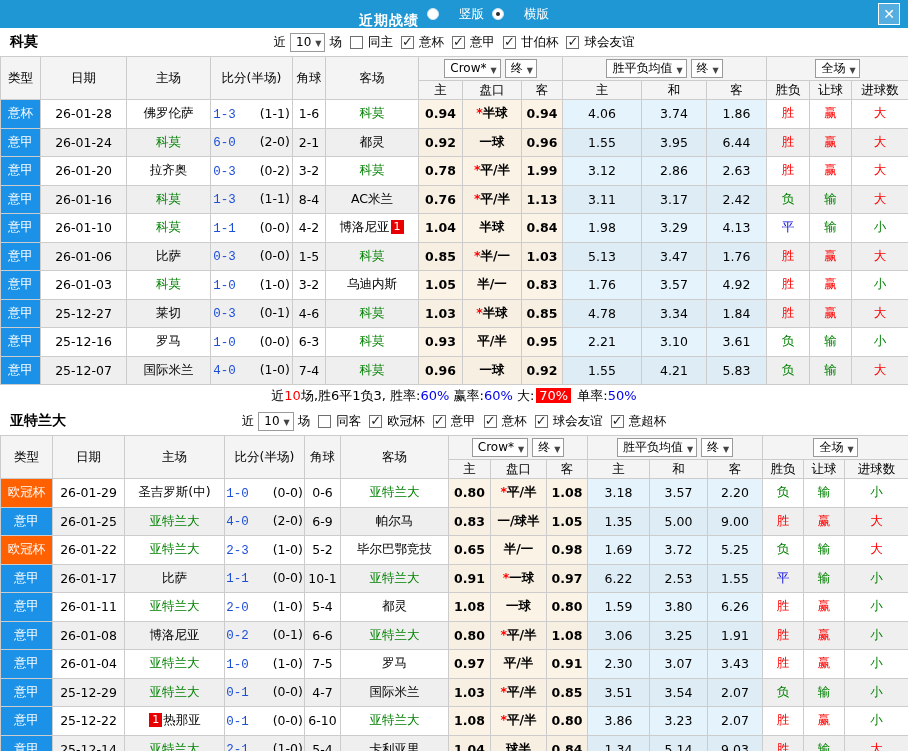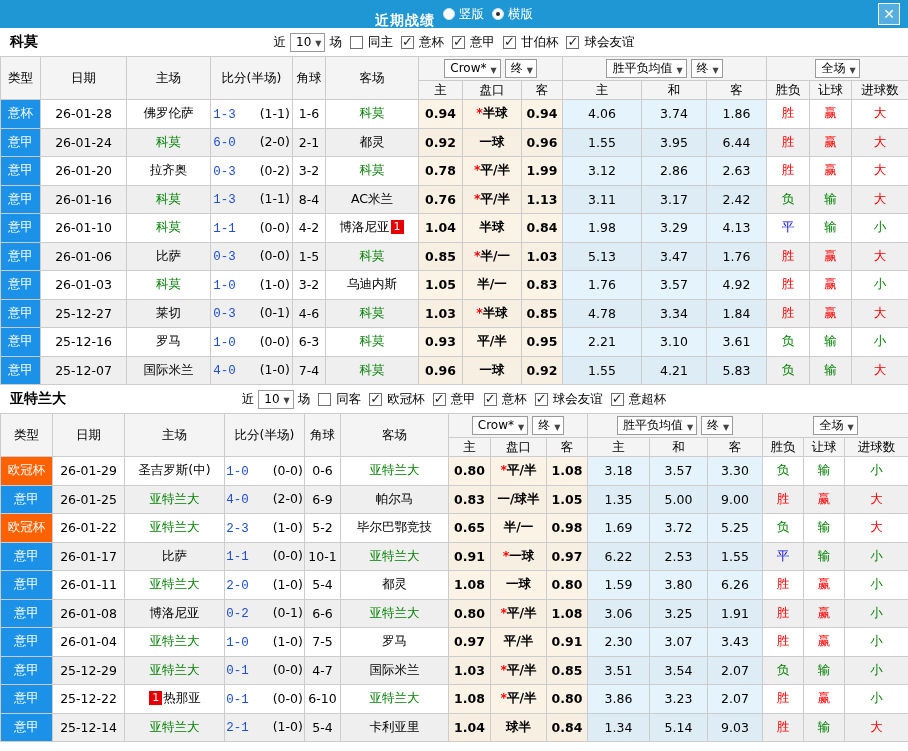--- a/index.html
+++ b/index.html
@@ -8,21 +8,21 @@
     width:908px; height:751px; overflow:hidden; background:#fff;
     font-family:"DejaVu Sans","Liberation Sans",sans-serif;
     -webkit-font-smoothing:antialiased;
   }
   
   .titlebar {
     height:28px; background:#1e97d4; position:relative;
     display:flex; align-items:center; justify-content:center; gap:8px;
   }
   .dialog-title { color:#fff; font-weight:bold; font-size:14px; letter-spacing:1px;margin-top:13px; }
-  .radio-opt { display:inline-flex; align-items:center; gap:4px; color:#fff; font-size:12.5px; cursor:pointer; }
+  .radio-opt { display:inline-flex; align-items:center; gap:20px; color:#fff; font-size:12.5px; cursor:pointer; }
   .radio-dot { width:12px; height:12px; border-radius:50%; background:#fff; border:1px solid #cfe4f2; position:relative; flex:0 0 auto; }
   .radio-dot.selected::after { content:""; position:absolute; left:3px; top:3px; width:4px; height:4px; border-radius:50%; background:#2b2b2b; }
   .close-btn {
     position:absolute; right:8px; top:3px; width:22px; height:22px;
     background:#55aedf; border:1px solid #fff; color:#fff; cursor:pointer;
     display:flex; align-items:center; justify-content:center;
     font-size:14px; font-weight:bold; line-height:1;
   }
   
   .section-bar { height:28px; position:relative; display:flex; align-items:center; background:#fff; }
@@ -337,20 +337,21 @@
             <td class="tint-c">0.92</td>
             <td class="tint-a">1.55</td>
             <td class="tint-a">4.21</td>
             <td class="tint-a">5.83</td>
             <td style="color: rgb(0, 128, 0);">负</td>
             <td style="color: rgb(0, 128, 0);">输</td>
             <td style="color: rgb(255, 0, 0);">大</td>
           </tr>
         </tbody>
       </table>
+      <div class="summary"><span class="seg-k">近</span><span class="seg-r">10</span><span class="seg-k">场,胜6平1负3, 胜率:</span><span class="seg-b">60%</span><span class="seg-k"> 赢率:</span><span class="seg-b">60%</span><span class="seg-k"> 大:</span><span class="seg-hr">70%</span><span class="seg-k"> 单率:</span><span class="seg-b">50%</span></div>
     </div>
     <div class="section">
       <div class="section-bar">
         <span class="team-name">亚特兰大</span>
         <div class="filter">
           <span class="flabel">近</span>
           <span class="fselect">
             <span class="selval">10</span>
             <span class="arrow"></span>
           </span>
@@ -432,21 +433,21 @@
             <td>26-01-29</td>
             <td><span>圣吉罗斯(中)</span></td>
             <td><span class="score-main">1-0</span><span class="score-half">(0-0)</span></td>
             <td>0-6</td>
             <td><span class="team">亚特兰大</span></td>
             <td class="tint-c">0.80</td>
             <td class="tint-c"><span class="star">*</span><span>平/半</span></td>
             <td class="tint-c">1.08</td>
             <td class="tint-a">3.18</td>
             <td class="tint-a">3.57</td>
-            <td class="tint-a">3.30</td>
+            <td class="tint-a">2.20</td>
             <td style="color: rgb(0, 128, 0);">负</td>
             <td style="color: rgb(0, 128, 0);">输</td>
             <td style="color: rgb(0, 128, 0);">小</td>
           </tr>
           <tr>
             <td style="background: rgb(27, 146, 232); color: rgb(255, 255, 255);">意甲</td>
             <td>26-01-25</td>
             <td><span class="team">亚特兰大</span></td>
             <td><span class="score-main">4-0</span><span class="score-half">(2-0)</span></td>
             <td>6-9</td>

